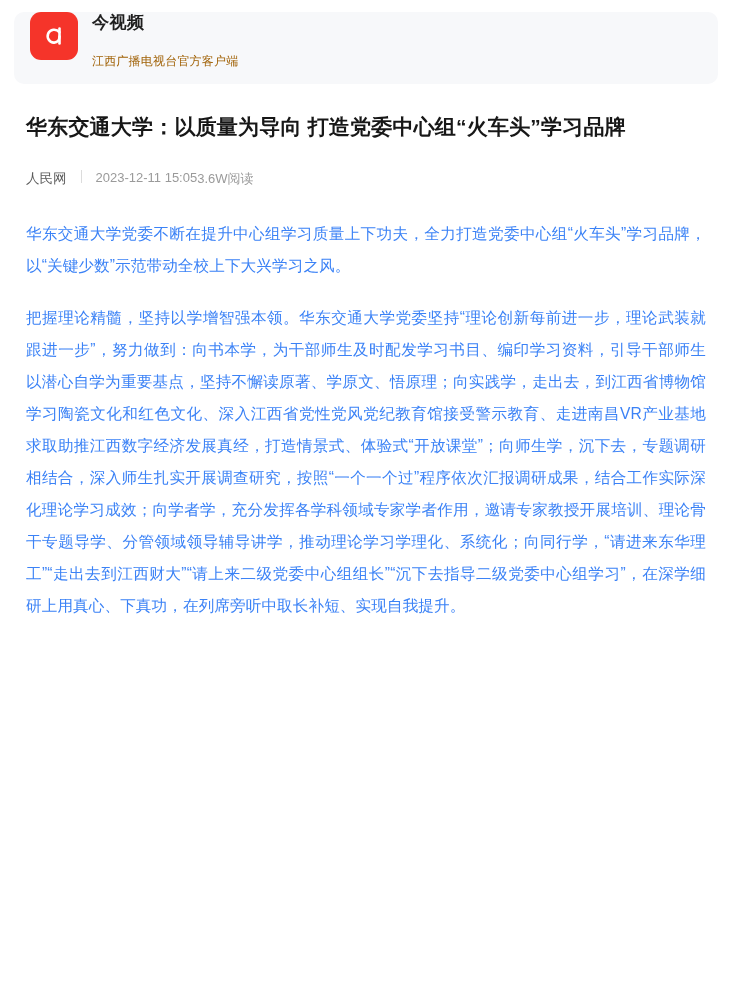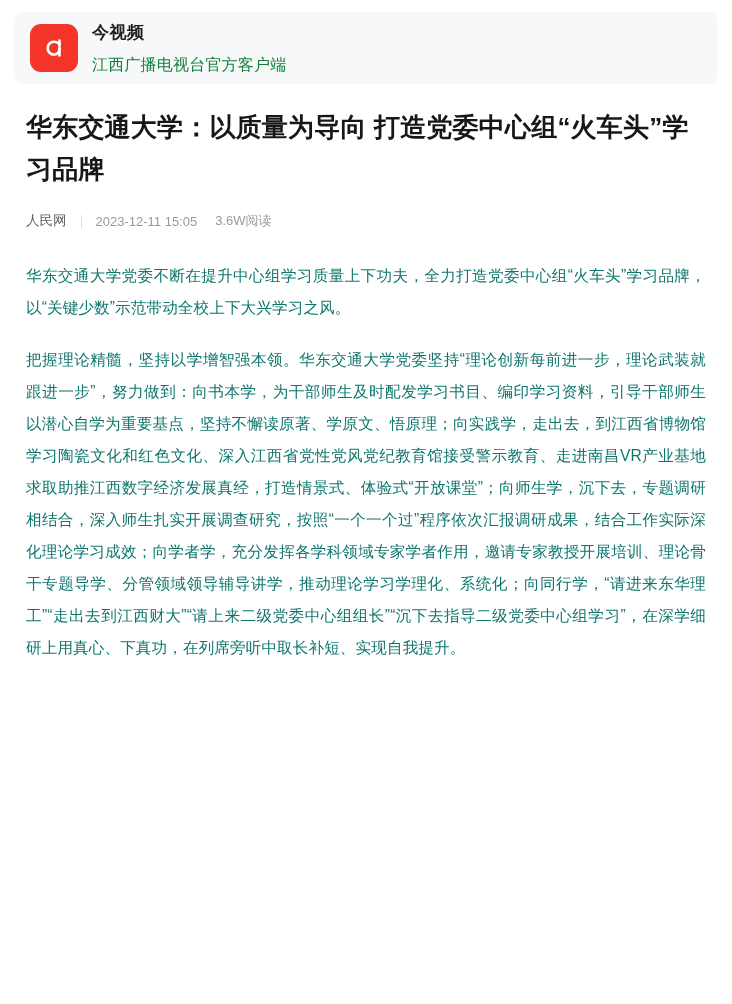--- a/index.html
+++ b/index.html
@@ -21,21 +21,21 @@
     overflow: hidden;
   }
 
   
   .app-header {
     margin: 12px 14px 0 14px;
     background: #f7f8fa;
     border-radius: 10px;
     height: 72px;
     display: flex;
-    align-items: center;
+    align-items: flex-start;
     padding: 0 16px;
   }
   .app-logo {
     width: 48px;
     height: 48px;
     border-radius: 11px;
     background: #f5342a;
     display: flex;
     align-items: center;
     justify-content: center;
@@ -49,64 +49,64 @@
     justify-content: center;
   }
   .app-name {
     font-size: 17px;
     font-weight: bold;
     color: #1f1f1f;
     line-height: 22px;
     letter-spacing: .5px;
   }
   .app-sub {
-    font-size: 16px;
-    color: #15803d;
+    font-size: 12px;
+    color: #a16207;
     line-height: 18px;
-    margin-top: 12px;
+    margin-top: 18px;
     letter-spacing: .2px;
   }
 
   
   .article {
     padding: 22px 26px 0 26px;
   }
   .headline {
-    font-size: 26px;
+    font-size: 21px;
     line-height: 42px;
     font-weight: bold;
     color: #171717;
     letter-spacing: .2px;
     margin: 0 0 22px 0;
   }
   .byline {
     display: flex;
-    align-items: center;
+    align-items: flex-start;
     font-size: 13px;
     color: #9a9a9a;
     margin-bottom: 30px;
   }
   .byline .source {
     color: #5c5c5c;
     font-size: 13.5px;
   }
   .byline .divider {
     width: 1px;
     height: 13px;
     background: #dcdcdc;
     margin: 0 14px;
     display: inline-block;
   }
-  .byline .date { margin-right: 18px; }
+  .byline .date { }
   .byline .reads { }
 
   .body-text p {
     font-size: 15.6px;
     line-height: 32px;
-    color: #0f766e;
+    color: #3b82f6;
     margin: 0 0 20px 0;
     text-align: justify;
     letter-spacing: .1px;
   }
 </style>
 </head>
 <body>
 
 <div class="page">
 

